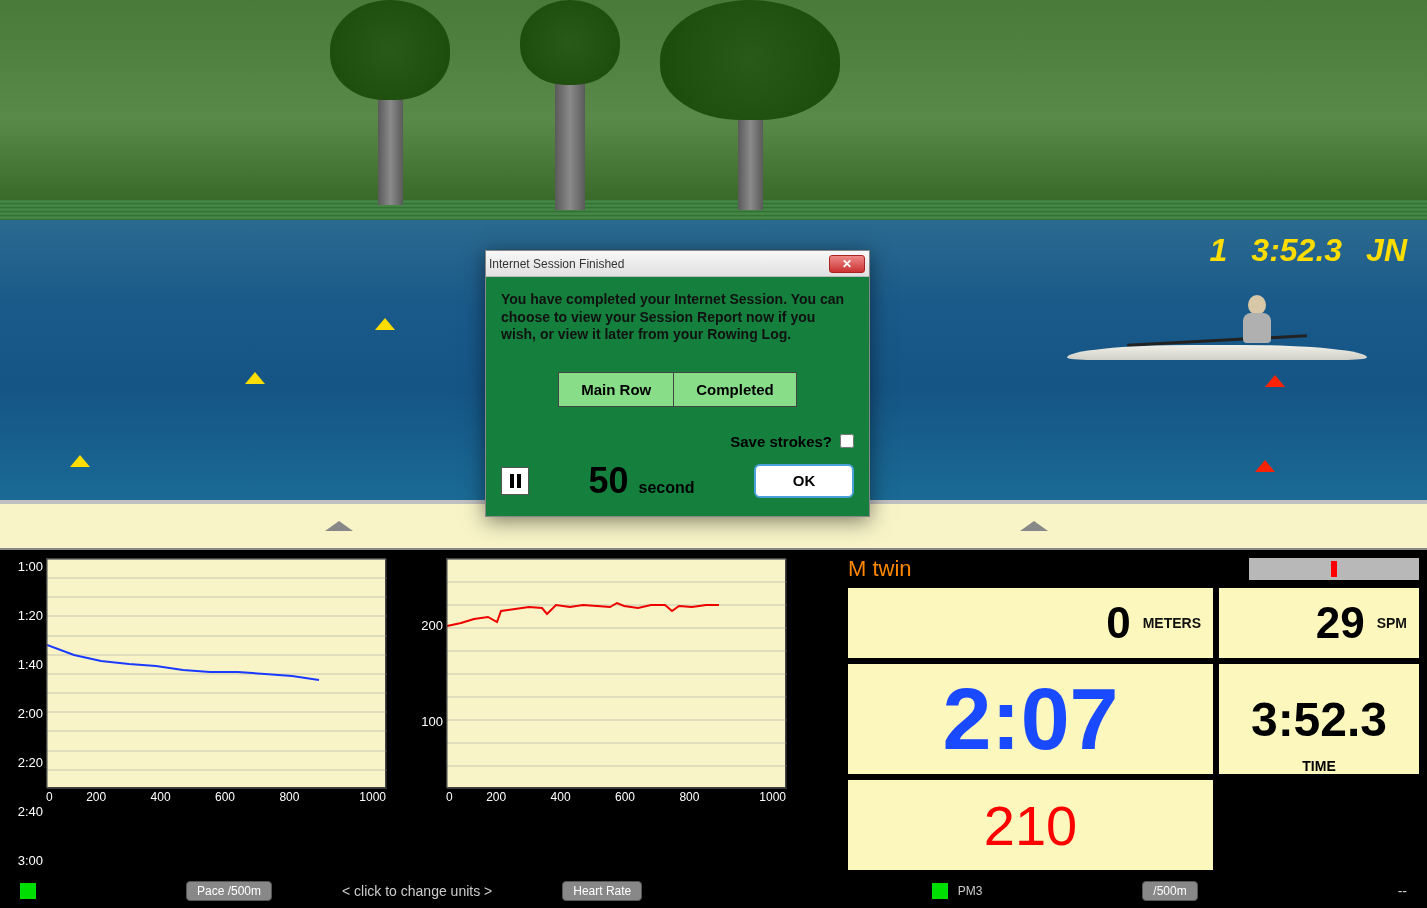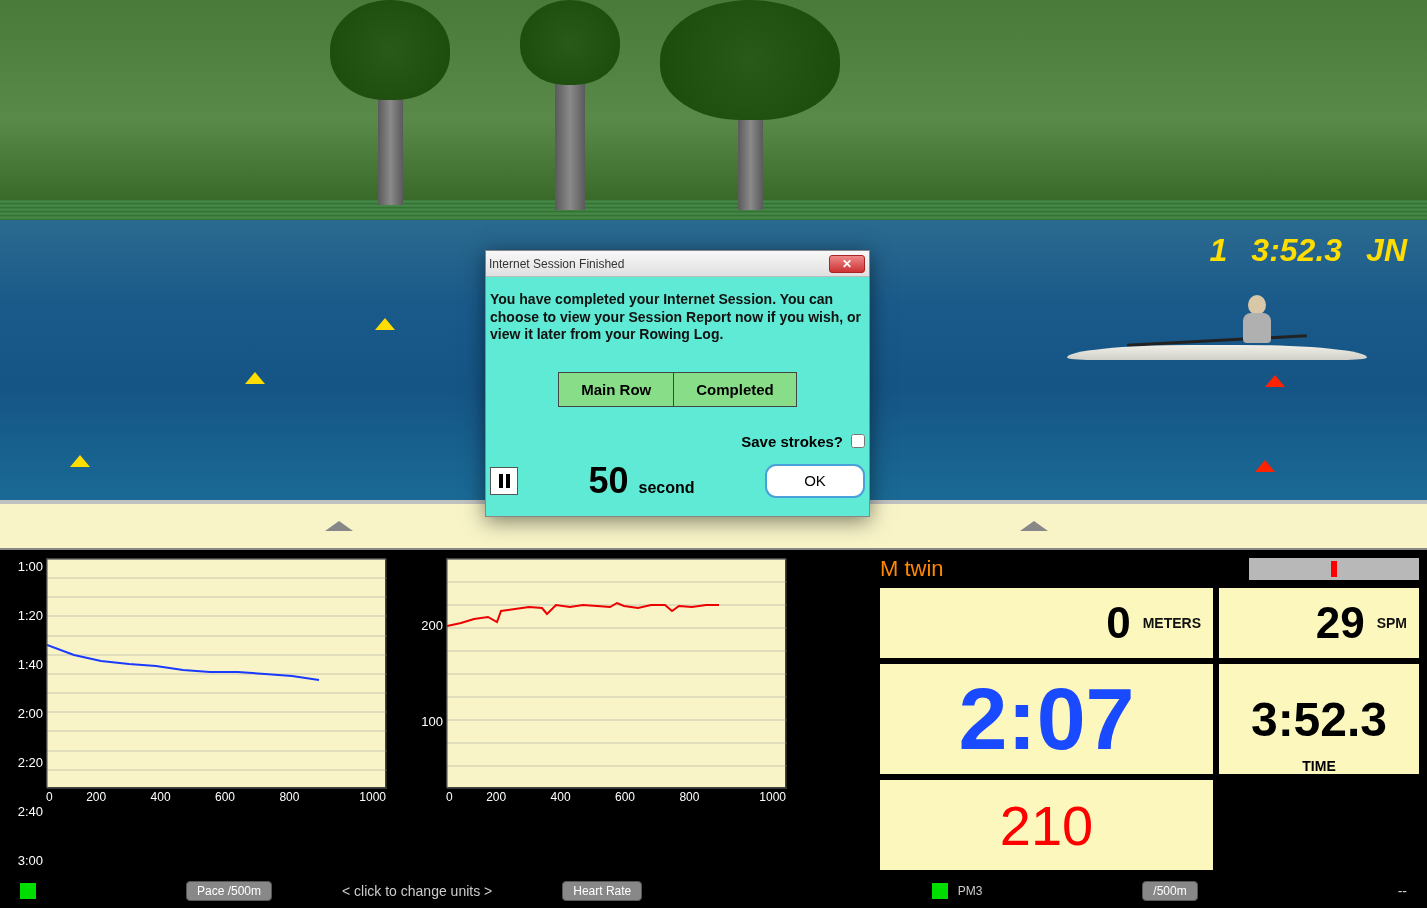--- a/index.html
+++ b/index.html
@@ -212,21 +212,20 @@
 
 .chart-grid line { stroke: #999; stroke-width: 0.5; }
 .chart-border { fill: none; stroke: #444; stroke-width: 1; }
 
 
 .stats-panel {
   flex: 1;
   background: #000;
   padding: 6px 8px 0 8px;
   position: relative;
-  margin-left: 32px;
 }
 
 .title-row {
   display: flex;
   align-items: center;
   height: 26px;
   gap: 8px;
 }
 .title-text {
   color: #ff8800;
@@ -364,22 +363,22 @@
   border-radius: 3px;
   display: flex;
   align-items: center;
   justify-content: center;
   color: #fff;
   font-size: 12px;
   font-weight: bold;
   cursor: pointer;
 }
 .dialog-body {
-  padding: 14px 4px;
-  background: #5eead4;
+  padding: 14px 15px;
+  background: #15803d;
 }
 .dialog-message {
   font-size: 14px;
   font-weight: bold;
   color: #111;
   line-height: 1.25;
   margin-bottom: 28px;
 }
 .dialog-buttons-row {
   display: flex;
@@ -443,23 +442,23 @@
 }
 .countdown-unit {
   font-size: 16px;
   font-weight: bold;
 }
 .ok-btn {
   width: 100px;
   height: 34px;
   background: #fff;
   border: 2px solid #4aa0d8;
-  border-radius: 11px;
+  border-radius: 6px;
   font-size: 15px;
-  font-weight: normal;
+  font-weight: bold;
   cursor: pointer;
 }
 </style>
 </head>
 <body>
 
 <div class="scene">
   <div class="grass-band"></div>
   <div class="shore-line"></div>
   <div class="water-band"></div>

